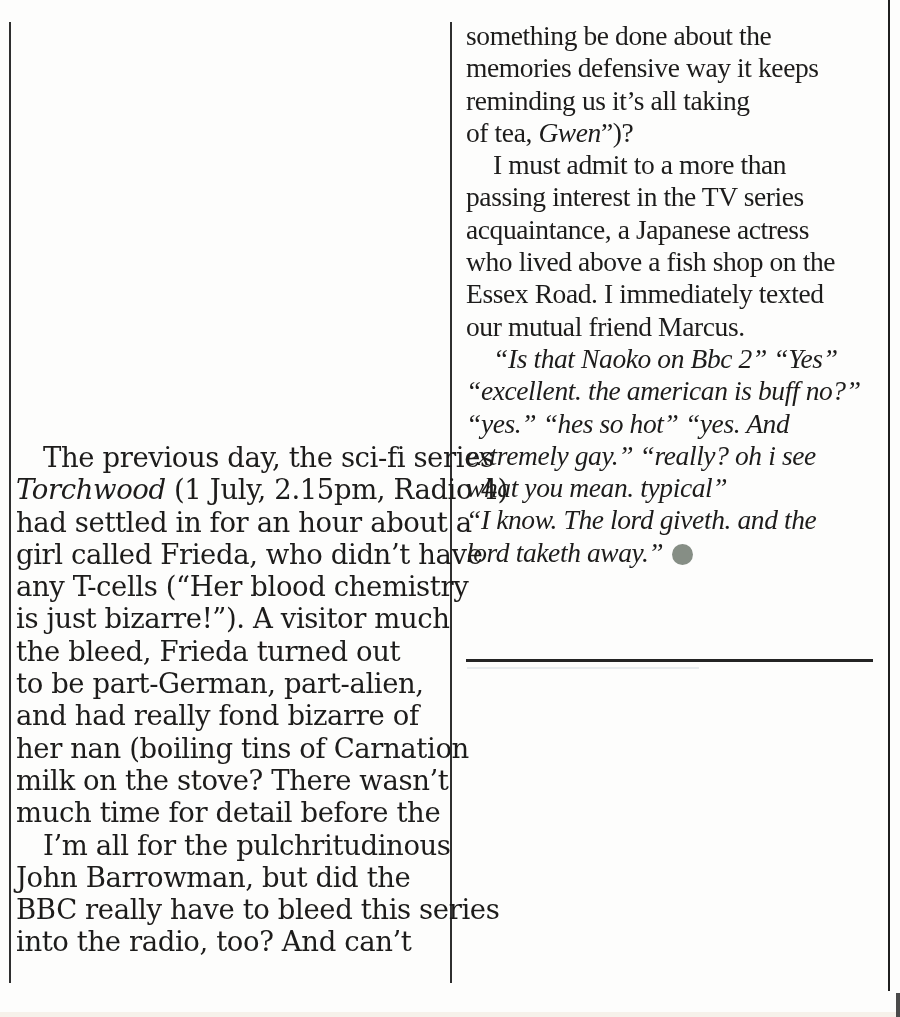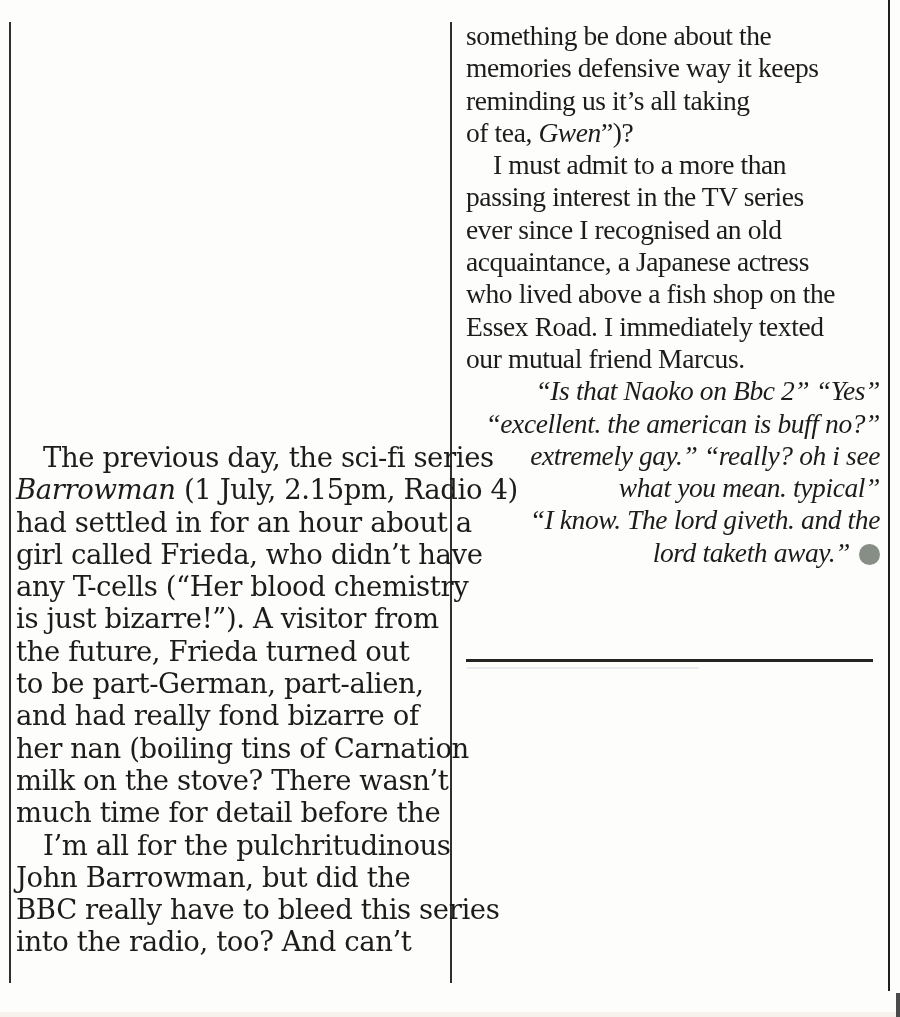--- a/index.html
+++ b/index.html
@@ -28,21 +28,21 @@
     letter-spacing: -0.4px;
   }
   .col-left  { left: 16px;  top: 441px; width: 420px; }
   .col-right { left: 466px; top: 20px;  width: 414px; font-family: Liberation Serif, serif; }
   .line {
     height: 32.3px;
     line-height: 32.3px;
     white-space: nowrap;
   }
   .line.indent { padding-left: 27px; }
-  .italic { font-style: italic; text-align: right; }
+  .italic { font-style: italic; }
   .end-dot {
     display: inline-block;
     width: 21px;
     height: 21px;
     border-radius: 50%;
     margin-left: 9px;
     vertical-align: -3px;
   }
   .article-hrule {
     position: absolute;
@@ -79,50 +79,50 @@
 </style>
 </head>
 <body>
 
 <div class="vrule rule-left"></div>
 <div class="vrule rule-middle"></div>
 <div class="vrule rule-right"></div>
 
 <div class="column col-left">
     <div class="line indent"><span>The previous day, the sci-fi series</span></div>
-    <div class="line"><span class="italic">Barrowman</span><span> (1 July, 2.15pm, Radio 4)</span></div>
+    <div class="line"><span class="italic">Torchwood</span><span> (1 July, 2.15pm, Radio 4)</span></div>
     <div class="line"><span>had settled in for an hour about a</span></div>
     <div class="line"><span>girl called Frieda, who didn’t have</span></div>
     <div class="line"><span>any T-cells (“Her blood chemistry</span></div>
-    <div class="line"><span>is just bizarre!”). A visitor from</span></div>
-    <div class="line"><span>the future, Frieda turned out</span></div>
+    <div class="line"><span>is just bizarre!”). A visitor much</span></div>
+    <div class="line"><span>the bleed, Frieda turned out</span></div>
     <div class="line"><span>to be part-German, part-alien,</span></div>
     <div class="line"><span>and had really fond bizarre of</span></div>
     <div class="line"><span>her nan (boiling tins of Carnation</span></div>
     <div class="line"><span>milk on the stove? There wasn’t</span></div>
     <div class="line"><span>much time for detail before the</span></div>
     <div class="line indent"><span>I’m all for the pulchritudinous</span></div>
     <div class="line"><span>John Barrowman, but did the</span></div>
     <div class="line"><span>BBC really have to bleed this series</span></div>
     <div class="line"><span>into the radio, too? And can’t</span></div>
   </div>
 <div class="column col-right">
     <div class="line"><span>something be done about the</span></div>
     <div class="line"><span>memories defensive way it keeps</span></div>
     <div class="line"><span>reminding us it’s all taking</span></div>
     <div class="line"><span>of tea, </span><span class="italic">Gwen</span><span>”)?</span></div>
     <div class="line indent"><span>I must admit to a more than</span></div>
     <div class="line"><span>passing interest in the TV series</span></div>
-    <div class="line"><span>ever since I recognised an old</span></div>
     <div class="line"><span>acquaintance, a Japanese actress</span></div>
     <div class="line"><span>who lived above a fish shop on the</span></div>
     <div class="line"><span>Essex Road. I immediately texted</span></div>
     <div class="line"><span>our mutual friend Marcus.</span></div>
     <div class="line indent italic"><span>“Is that Naoko on Bbc 2” “Yes”</span></div>
     <div class="line italic"><span>“excellent. the american is buff no?”</span></div>
+    <div class="line italic"><span>“yes.” “hes so hot” “yes. And</span></div>
     <div class="line italic"><span>extremely gay.” “really? oh i see</span></div>
     <div class="line italic"><span>what you mean. typical”</span></div>
     <div class="line italic"><span>“I know. The lord giveth. and the</span></div>
     <div class="line italic"><span>lord taketh away.”</span><span class="end-dot" style="background: rgb(134, 142, 133);"></span></div>
   </div>
 
 <div class="article-hrule"></div>
 <div class="ghost-line"></div>
 <div class="bottom-band"></div>
 <div class="corner-mark"></div>

